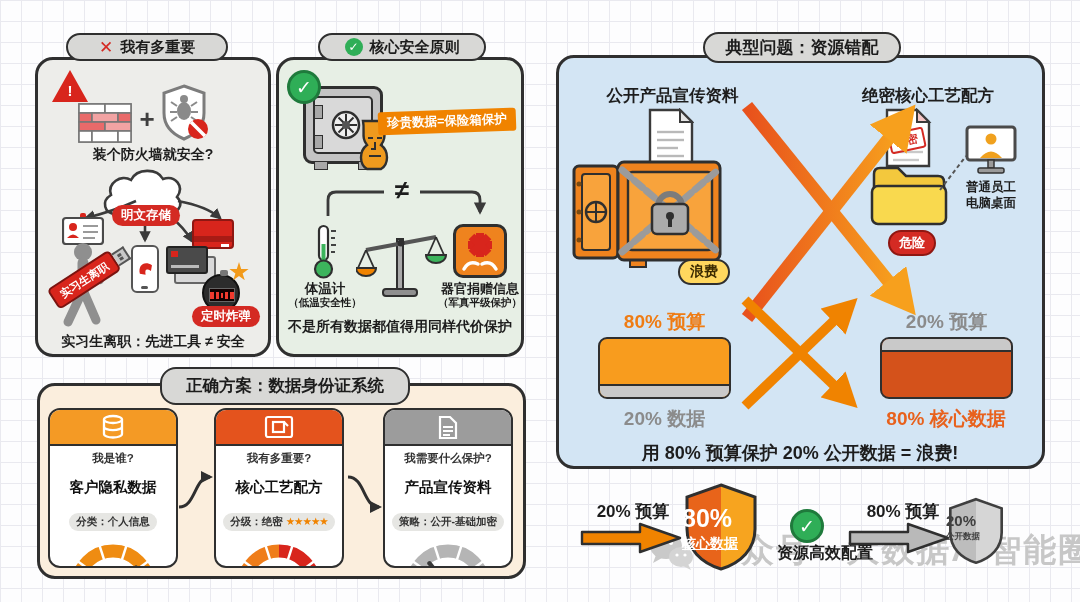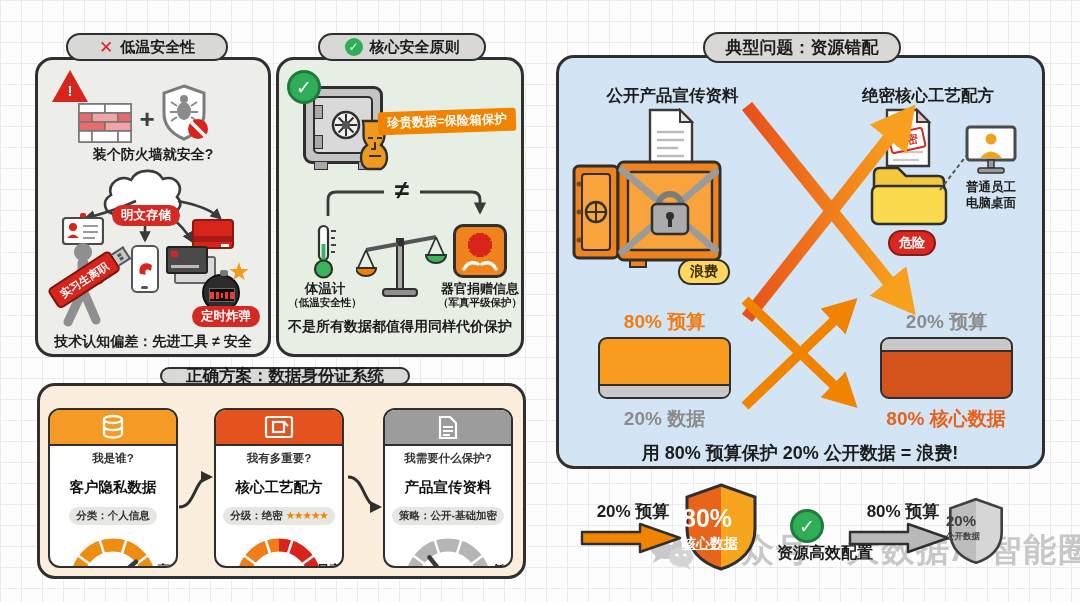--- a/index.html
+++ b/index.html
@@ -17,38 +17,38 @@
   .pill{position:absolute;background:#d42a23;color:#fff;font-weight:bold;border-radius:13px;
     padding:2px 9px;font-size:12.5px;white-space:nowrap;}
   .pill-outline{position:absolute;background:#ffd75e;color:#3a2a00;font-weight:bold;border-radius:14px;
     border:2.5px solid #2f2f2f;padding:2px 10px;font-size:14px;white-space:nowrap;}
   .card{position:absolute;width:130px;height:160px;background:#fff;border:2.5px solid #2f2f2f;
     border-radius:12px;box-sizing:border-box;overflow:hidden;text-align:center;}
   .card-header{height:34px;display:flex;align-items:center;justify-content:center;border-bottom:2.5px solid #2f2f2f;}
   .card-q{font-size:11.5px;font-weight:bold;color:#333;margin-top:5px;}
   .card-name{font-size:14.5px;font-weight:bold;color:#111;margin-top:12px;}
   .card-tag{display:inline-block;background:#e6e6e3;border-radius:9px;font-size:10.5px;font-weight:bold;
-    color:#333;padding:2px 7px;margin-top:10px;white-space:nowrap;}
+    color:#333;padding:2px 7px;margin-top:16px;white-space:nowrap;}
   .stars{color:#f08300;letter-spacing:-1px;}
   .gauge-wrap{position:relative;height:62px;margin-top:2px;}
   .gauge-level{position:absolute;bottom:10px;font-weight:bold;font-size:12.5px;color:#1d1d1d;}
   .shield-txt{position:absolute;text-align:left;font-weight:bold;color:#fff;z-index:3;}
   .wm{position:absolute;display:flex;align-items:center;gap:12px;color:#c7c7c7;
     font-size:33px;font-weight:bold;letter-spacing:2px;z-index:1;white-space:nowrap;}
   .flowz{z-index:2;}
 </style>
 </head>
 <body>
 
 <div id="canvas">
 
   <div class="panel" style="left:35px;top:57px;width:236px;height:300px;background:#ededea;"></div>
   <div class="badge" style="left:66px;top:33px;width:162px;height:28px;font-size:15px;">
     <span style="color:#d42a23;font-size:17px;">✕</span>
-    <span>低温安全性</span>
+    <span>我有多重要</span>
   </div>
 
   <div class="abs" style="left:52px;top:70px;width:36px;height:32px;clip-path:polygon(50% 0,100% 100%,0 100%);background:#d8251c;">
     <div style="position:absolute;left:0;right:0;bottom:3px;text-align:center;color:#fff;font-weight:bold;font-size:15px;">!</div>
   </div>
 
   <svg class="abs" style="left:78px;top:103px;" width="54" height="40" viewBox="0 0 54 40">
     <g stroke="#777" stroke-width="1.6">
       <rect x="1" y="1" width="52" height="38" fill="#fff"></rect>
       <rect x="1" y="1" width="26" height="9" fill="#fff"></rect>
@@ -162,21 +162,21 @@
         <div style="width:4px;height:7px;background:#f03a2e;"></div>
       <div style="width:2px;height:5px;background:#f03a2e;"></div>
       <div style="width:4px;height:7px;background:#f03a2e;"></div>
         <div style="width:4px;height:7px;background:#f03a2e;"></div>
     </div>
     <div style="position:absolute;left:16px;top:-6px;width:8px;height:6px;background:#777;border-radius:2px;"></div>
   </div>
   <div class="abs" style="left:229px;top:262px;width:20px;height:20px;background:#f29a1a;clip-path:polygon(50% 0,61% 35%,98% 35%,68% 57%,79% 91%,50% 70%,21% 91%,32% 57%,2% 35%,39% 35%);"></div>
   <div class="pill" style="left:192px;top:306px;">定时炸弹</div>
 
-  <div class="t" style="left:40px;top:333px;width:226px;font-size:14px;">技术认知偏差：先进工具 ≠ 安全</div>
+  <div class="t" style="left:40px;top:333px;width:226px;font-size:14px;">实习生离职：先进工具 ≠ 安全</div>
 
   <div class="panel" style="left:276px;top:57px;width:248px;height:300px;background:#e7efe5;"></div>
   <div class="badge" style="left:318px;top:33px;width:168px;height:28px;font-size:15px;">
     <span style="display:inline-flex;width:18px;height:18px;border-radius:50%;background:#2fae57;color:#fff;font-size:12px;align-items:center;justify-content:center;font-weight:bold;">✓</span>
     <span>核心安全原则</span>
   </div>
 
   <div class="abs" style="left:287px;top:70px;width:34px;height:34px;border-radius:50%;background:#2fae57;border:3px solid #1f7a3c;box-sizing:border-box;display:flex;align-items:center;justify-content:center;color:#fff;font-weight:bold;font-size:19px;z-index:2;">✓</div>
 
   <div class="abs" style="left:303px;top:86px;width:80px;height:78px;background:#c4c4c4;border:3px solid #2f2f2f;border-radius:9px;box-sizing:border-box;">
@@ -369,21 +369,21 @@
 
   <div class="t" style="left:880px;top:310px;width:133px;font-size:19px;color:#8b8b8b;">20% 预算</div>
   <div class="abs" style="left:880px;top:337px;width:133px;height:62px;background:#d4521b;border:2.5px solid #2f2f2f;border-radius:9px;box-sizing:border-box;overflow:hidden;">
     <div style="position:absolute;left:0;right:0;top:0;height:11px;background:#c9c9c9;border-bottom:2px solid #2f2f2f;"></div>
   </div>
   <div class="t" style="left:868px;top:407px;width:156px;font-size:19px;color:#e8611c;">80% 核心数据</div>
 
   <div class="t" style="left:600px;top:442px;width:400px;font-size:18px;">用 80% 预算保护 20% 公开数据 = 浪费!</div>
 
   <div class="panel" style="left:37px;top:383px;width:489px;height:196px;background:#fbeedd;"></div>
-  <div class="badge" style="left:160px;top:367px;width:250px;height:18px;font-size:16.5px;">
+  <div class="badge" style="left:160px;top:367px;width:250px;height:38px;font-size:16.5px;">
     <span>正确方案：数据身份证系统</span>
   </div>
 
   <div class="card" style="left:48px;top:408px;">
     <div class="card-header" style="background:#f49a25;">
       <svg width="26" height="27" viewBox="0 0 26 27">
         <g fill="none" stroke="#fff" stroke-width="2.3">
           <ellipse cx="13" cy="5.5" rx="9" ry="3.5"></ellipse>
           <path d="M4,5.5 V20 a9,3.5 0 0 0 18,0 V5.5"></path>
           <path d="M4,12.7 a9,3.5 0 0 0 18,0"></path>

